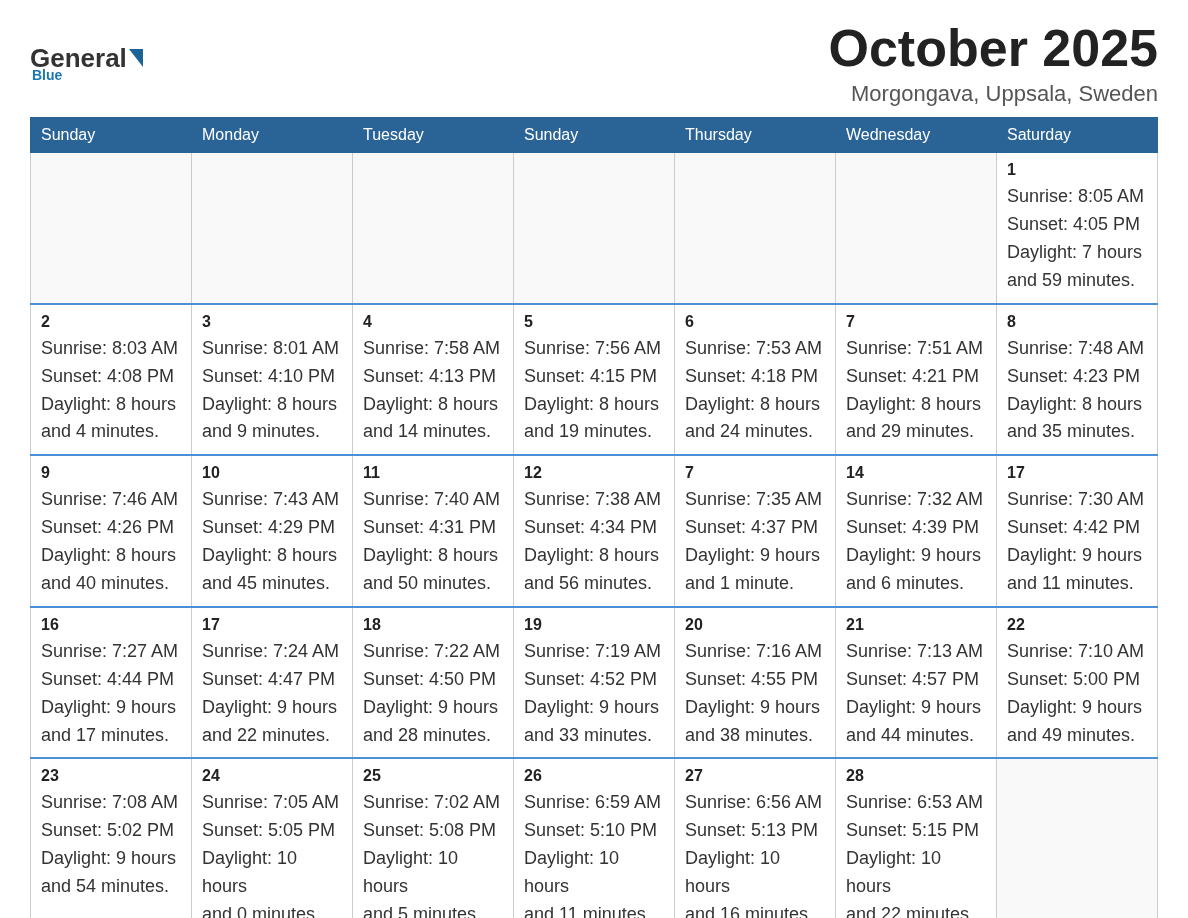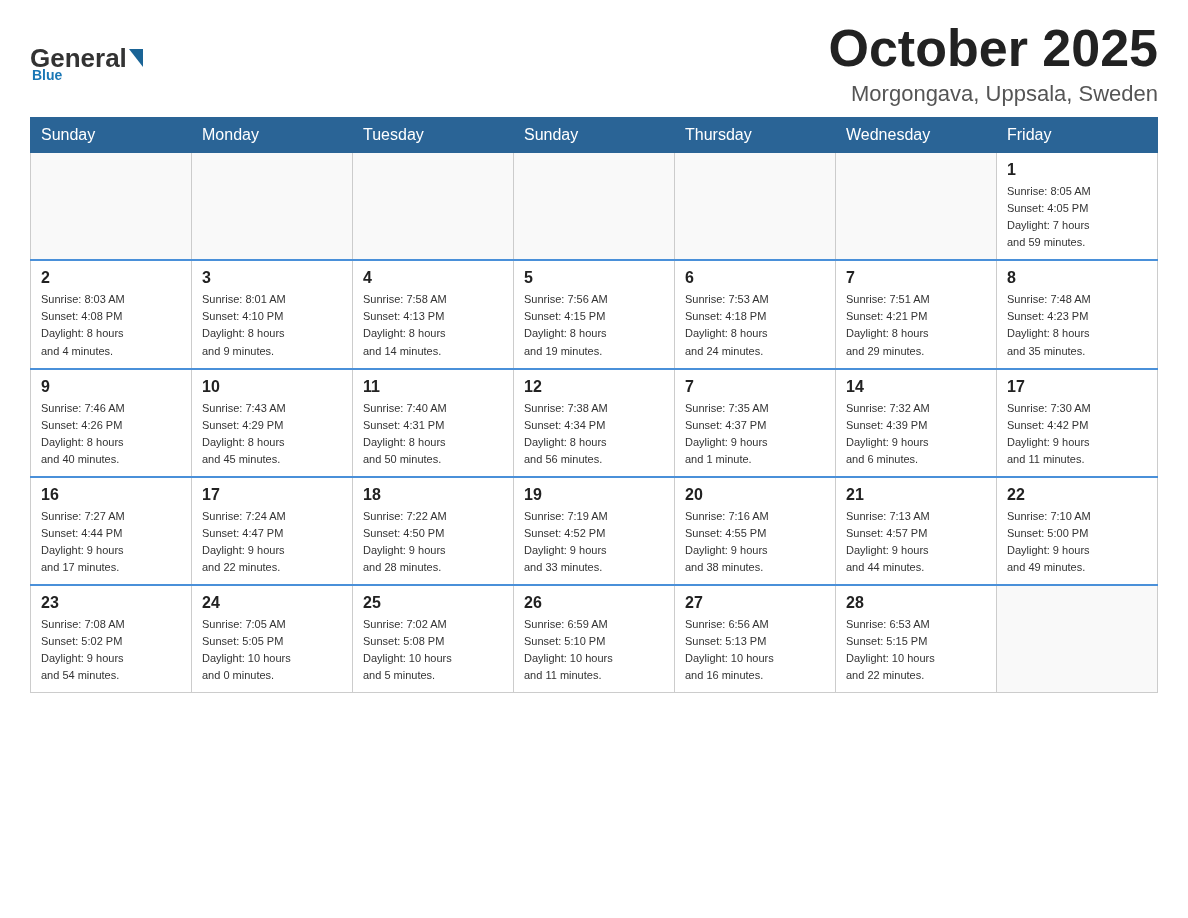--- a/index.html
+++ b/index.html
@@ -87,21 +87,21 @@
     .calendar tbody tr td.empty {
       background: #f9f9f9;
     }
     .day-number {
       font-size: 16px;
       font-weight: bold;
       color: #222;
       margin-bottom: 4px;
     }
     .day-info {
-      font-size: 11px;
+      font-size: 18px;
       color: #333;
       line-height: 1.55;
     }
     .calendar tbody tr:not(:last-child) td {
       border-bottom: 2px solid #4a90d9;
     }
   </style>
 </head>
 <body>
 
@@ -122,21 +122,21 @@
 <table class="calendar">
   <thead>
     <tr>
 
     <th>Sunday</th>
         <th>Monday</th>
         <th>Tuesday</th>
         <th>Sunday</th>
         <th>Thursday</th>
         <th>Wednesday</th>
-        <th>Friday</th>
+        <th>Saturday</th>
       </tr>
   </thead>
   <tbody id="calendar-body">
   <tr>
         <td class="empty"></td>
         <td class="empty"></td>
         <td class="empty"></td>
         <td class="empty"></td>
         <td class="empty"></td>
         <td class="empty"></td>

